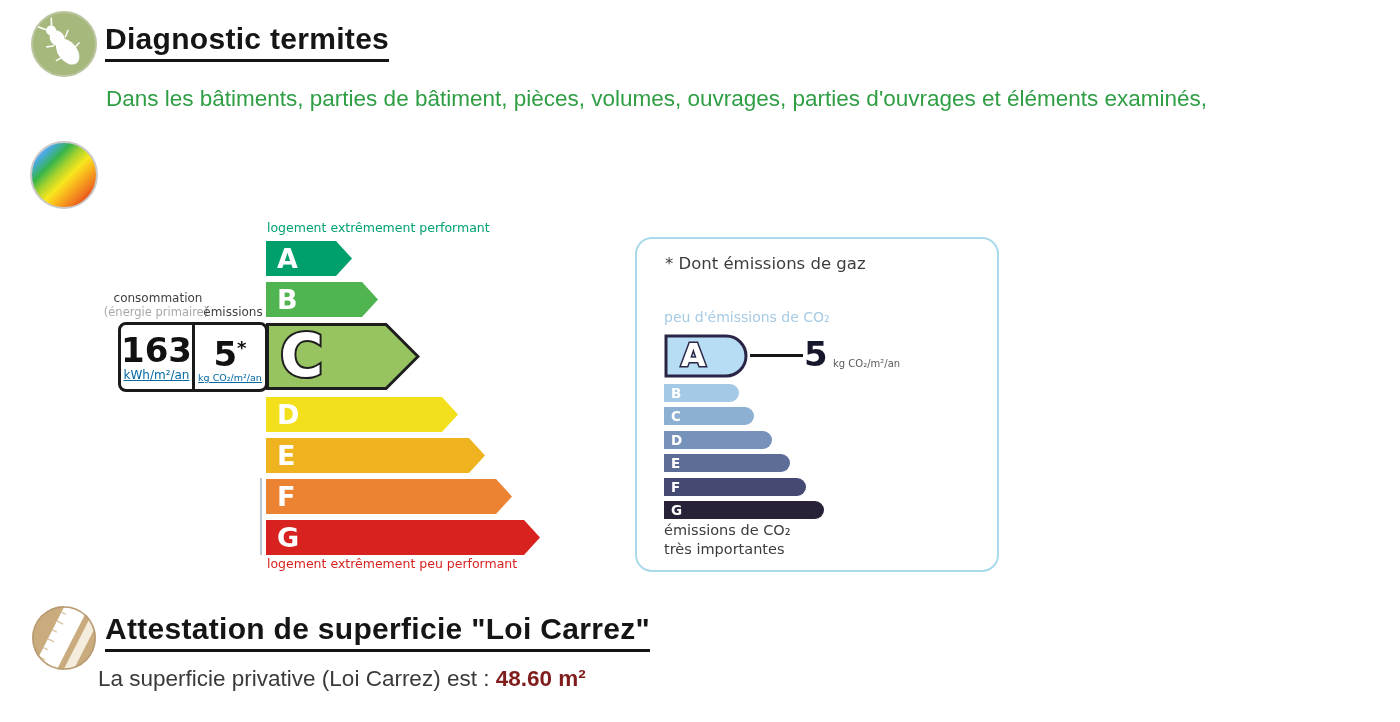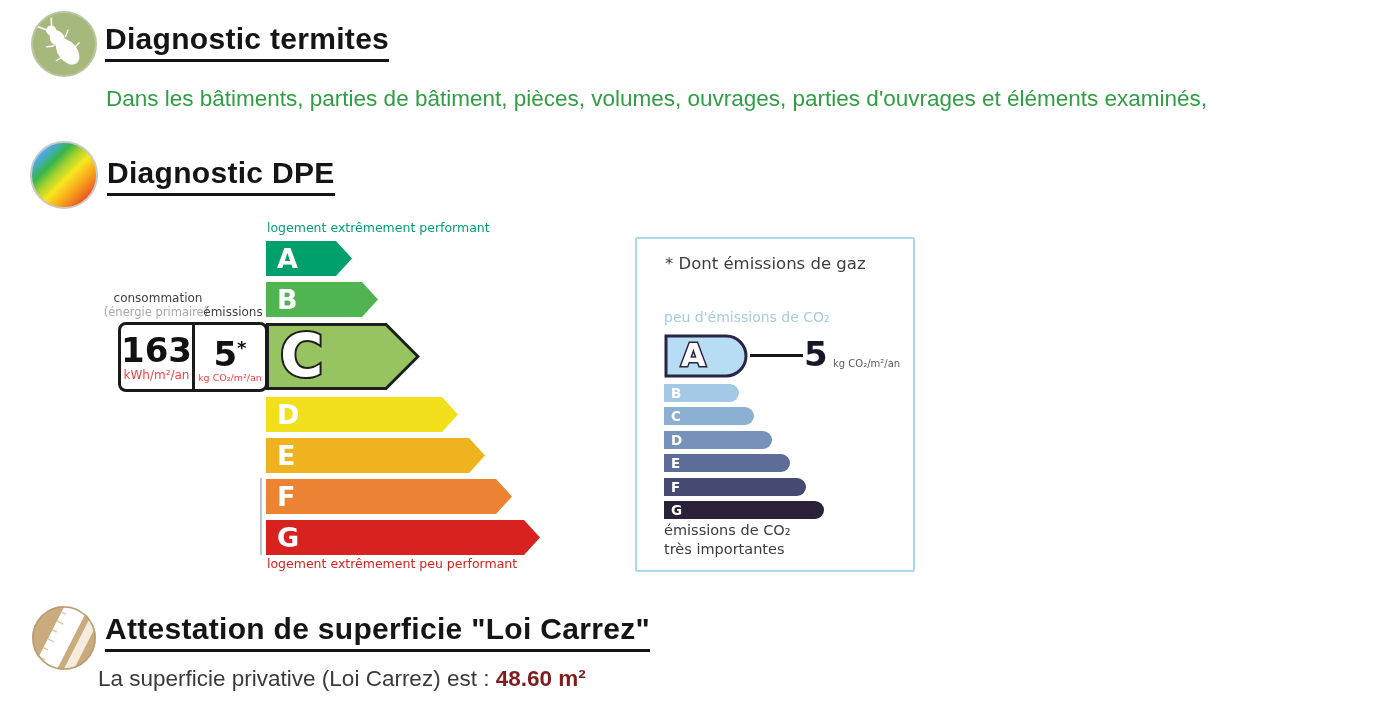--- a/index.html
+++ b/index.html
@@ -30,27 +30,27 @@
   .dpe-lab{position:absolute;font-size:12px;color:#3f3f3f;text-align:center;
       font-family:"DejaVu Sans",sans-serif;white-space:nowrap;}
   .dpe-lab.sub{color:#a8a8a8;font-size:11.5px;}
   .dpe-valuebox{position:absolute;left:118px;top:322px;width:150px;height:70px;background:#fff;
       border:3px solid #1a1a1a;border-radius:8px;box-sizing:border-box;display:flex;}
   .dpe-valuebox .cell{flex:1;display:flex;flex-direction:column;align-items:center;justify-content:center;}
   .dpe-valuebox .divider{width:3px;background:#1a1a1a;}
   .dpe-valuebox .big{font-size:34px;font-weight:bold;color:#111;line-height:34px;
       font-family:"DejaVu Sans",sans-serif;}
   .dpe-valuebox .big sup{font-size:18px;}
-  .dpe-valuebox .unit{font-size:12px;color:#ef4444;margin-top:1px;font-family:"DejaVu Sans",sans-serif;}
+  .dpe-valuebox .unit{font-size:12px;color:#0369a1;margin-top:1px;font-family:"DejaVu Sans",sans-serif;text-decoration:underline;}
   .dpe-valuebox .unit.small{font-size:9.5px;}
   .dpe-vline{position:absolute;left:260px;top:478px;width:2px;height:77px;background:#b9c6cf;}
 
   
-  .ges-box{position:absolute;left:635px;top:237px;width:280px;height:335px;background:#fff;
-      border:2.5px solid #a9d9ea;border-radius:2px;box-sizing:border-box;
+  .ges-box{position:absolute;left:635px;top:237px;width:364px;height:335px;background:#fff;
+      border:2.5px solid #a9d9ea;border-radius:17px;box-sizing:border-box;
       font-family:"DejaVu Sans",sans-serif;}
   .ges-note{position:absolute;left:28px;top:13px;font-size:16.5px;line-height:23px;color:#3c3c3c;}
   .ges-low{position:absolute;left:27px;top:70px;font-size:14px;color:#a6cbe3;}
   .ges-a-badge{position:absolute;left:27px;top:95px;width:86px;height:44px;}
   .ges-a-letter{position:absolute;left:17px;top:2px;font-size:32px;line-height:38px;font-weight:bold;
       color:#fff;-webkit-text-stroke:3px #2a2545;paint-order:stroke fill;}
   .ges-dash{position:absolute;left:113px;top:115px;width:53px;height:3px;background:#161616;}
   .ges-value{position:absolute;left:167px;top:95px;font-size:34px;font-weight:bold;color:#16162a;}
   .ges-unit{position:absolute;left:196px;top:119px;font-size:10px;color:#5a5a5a;}
   .ges-bar{position:absolute;height:18px;border-radius:0 9px 9px 0;display:flex;align-items:center;}
@@ -81,21 +81,20 @@
         <line x1="42" y1="44" x2="49" y2="43" stroke-width="1.4"></line>
       </g>
     </svg>
   </div>
   <div class="h1" style="left:105px;top:22px;">Diagnostic termites</div>
   <div class="green-par" style="left:98px;top:84px;color:#2f9e44;">
     <div>Dans les bâtiments, parties de bâtiment, pièces, volumes, ouvrages, parties d'ouvrages et éléments examinés,</div>
   </div>
 
   <div class="icon-circle rainbow" style="left:30px;top:141px;"></div>
-  <div class="h1" style="left:107px;top:156px;">Diagnostic DPE</div>
 
   <div class="dpe-annot" style="left:267px;top:220px;color:#00a173;">logement extrêmement performant</div>
 
   <div id="dpe-arrows">
       <div class="dpe-arrow" style="left: 266px; top: 241px; width: 86px; height: 35px; background: rgb(0, 160, 109); clip-path: polygon(0px 0px, calc(100% - 16px) 0px, 100% 50%, calc(100% - 16px) 100%, 0px 100%);">
         <span class="dpe-letter">A</span>
       </div>
       <div class="dpe-arrow" style="left: 266px; top: 282px; width: 112px; height: 35px; background: rgb(80, 180, 80); clip-path: polygon(0px 0px, calc(100% - 16px) 0px, 100% 50%, calc(100% - 16px) 100%, 0px 100%);">
         <span class="dpe-letter">B</span>
       </div>

